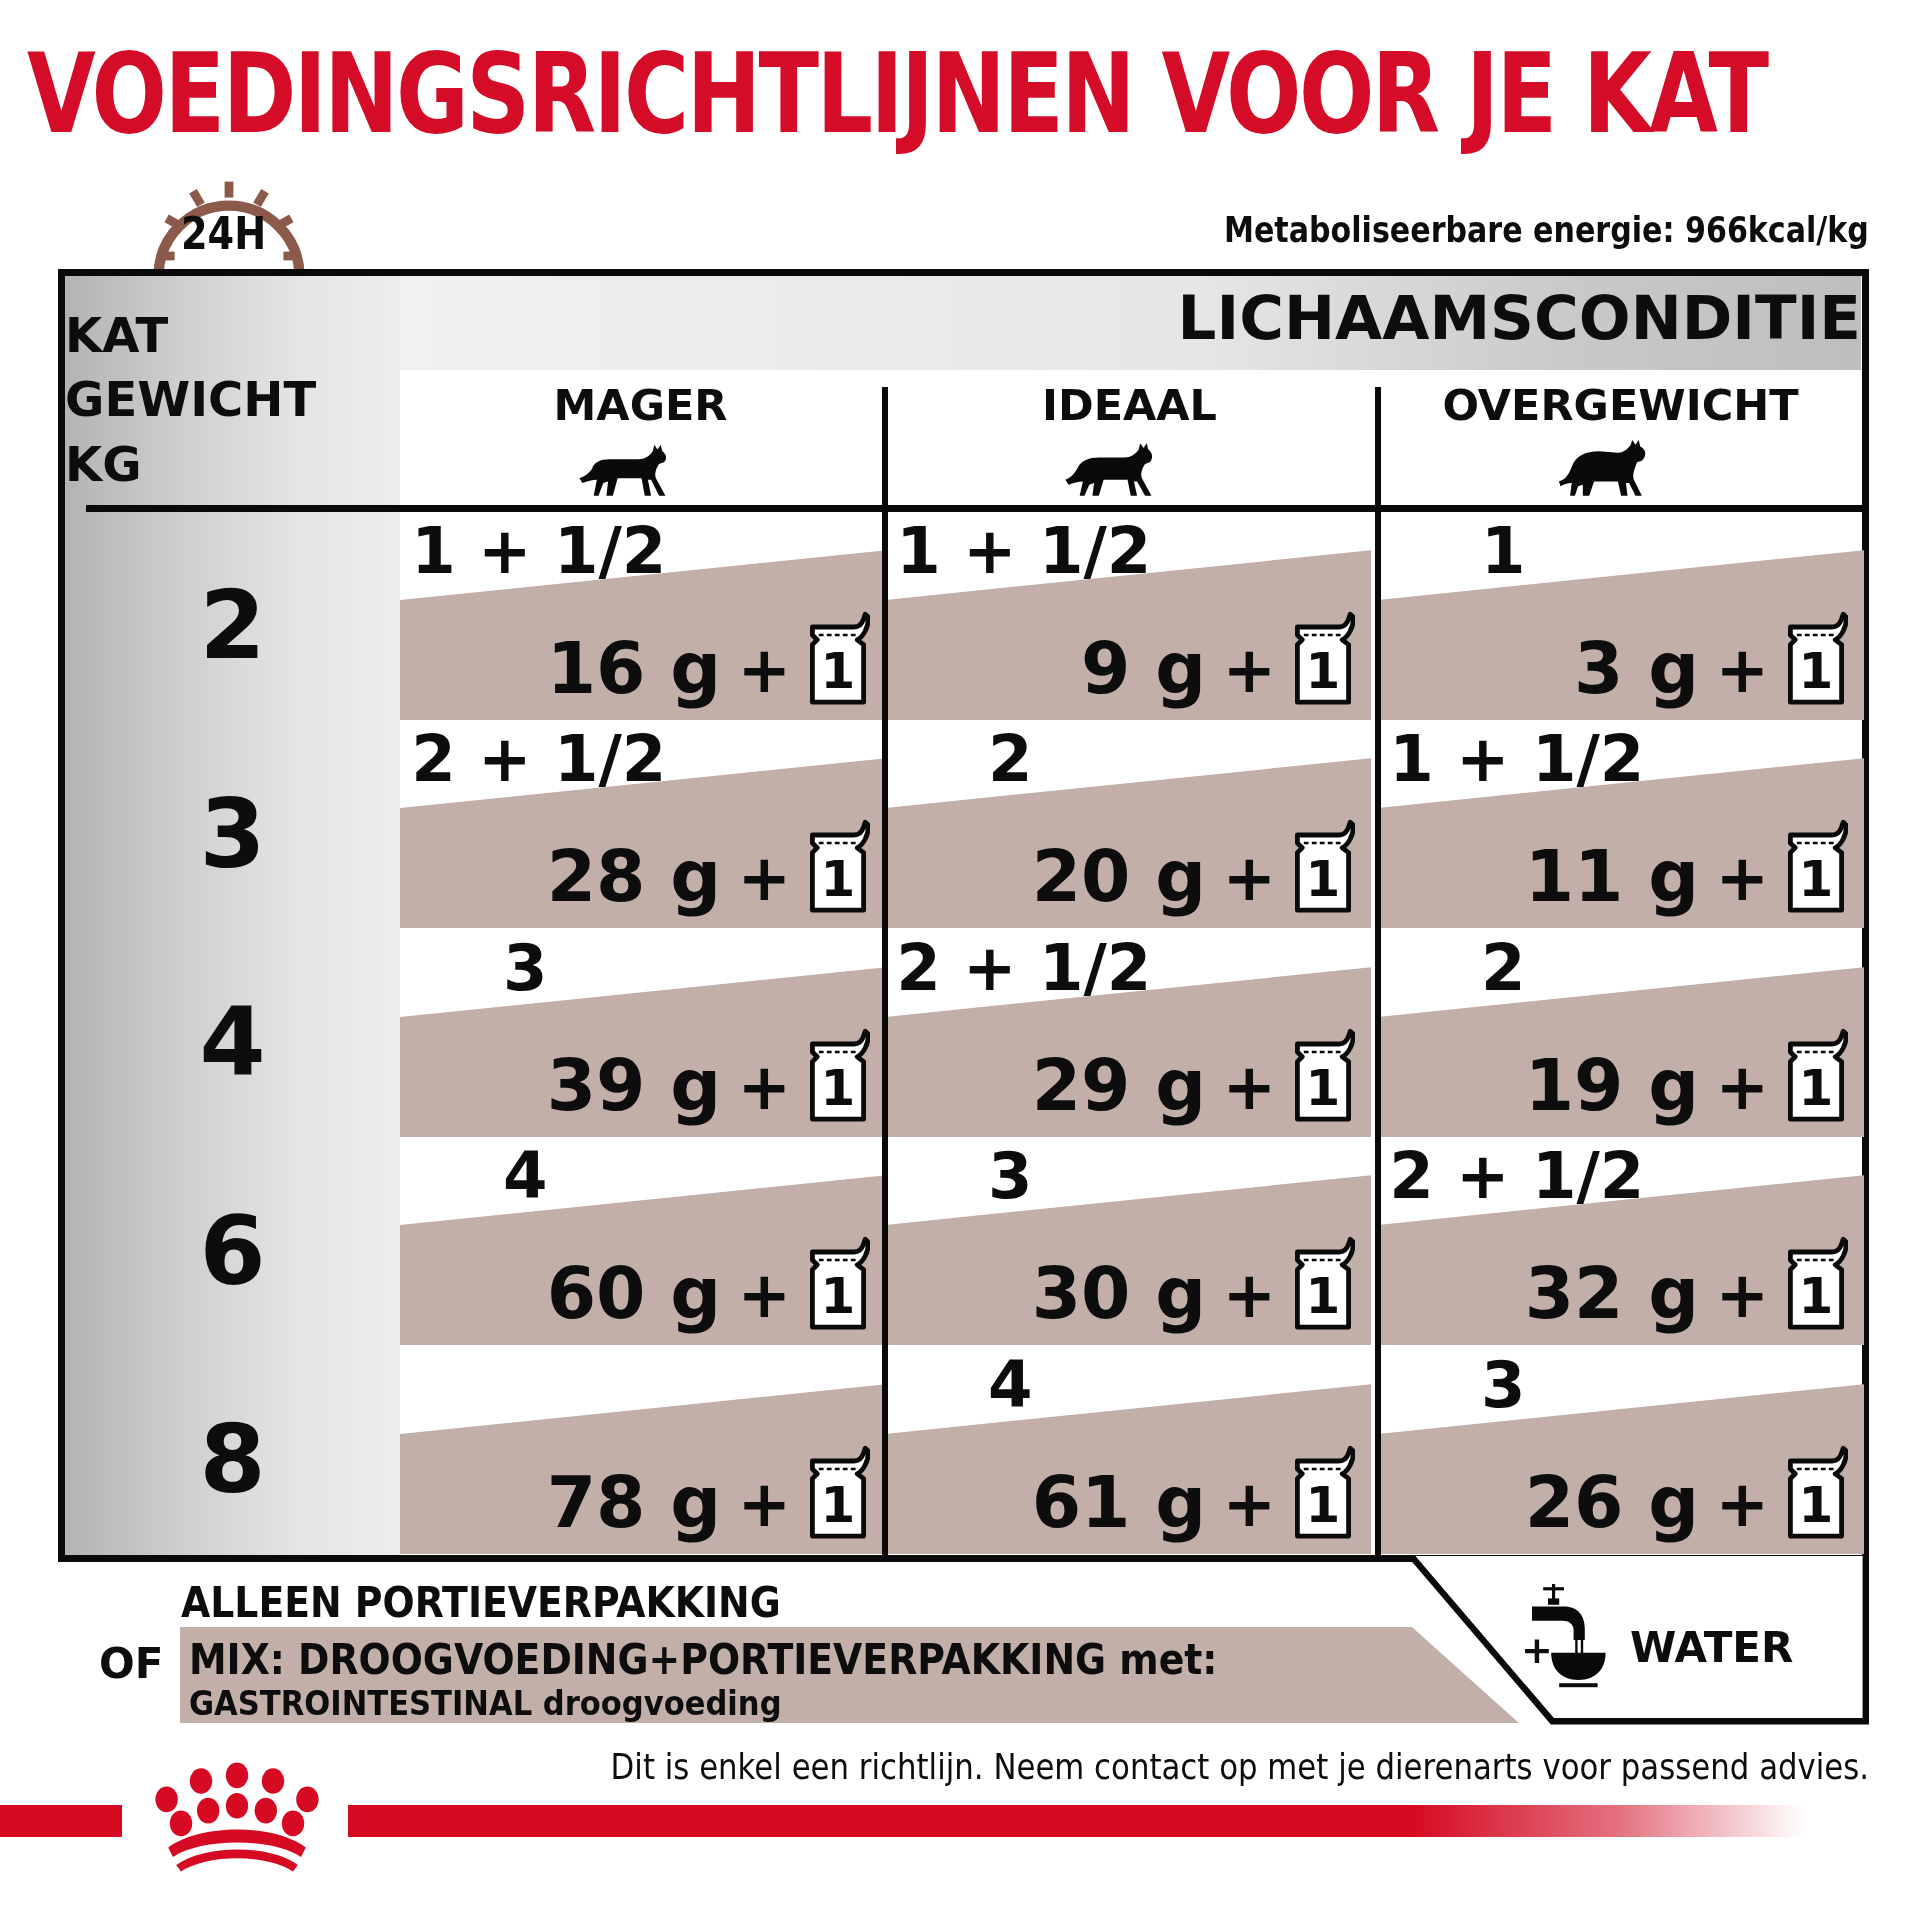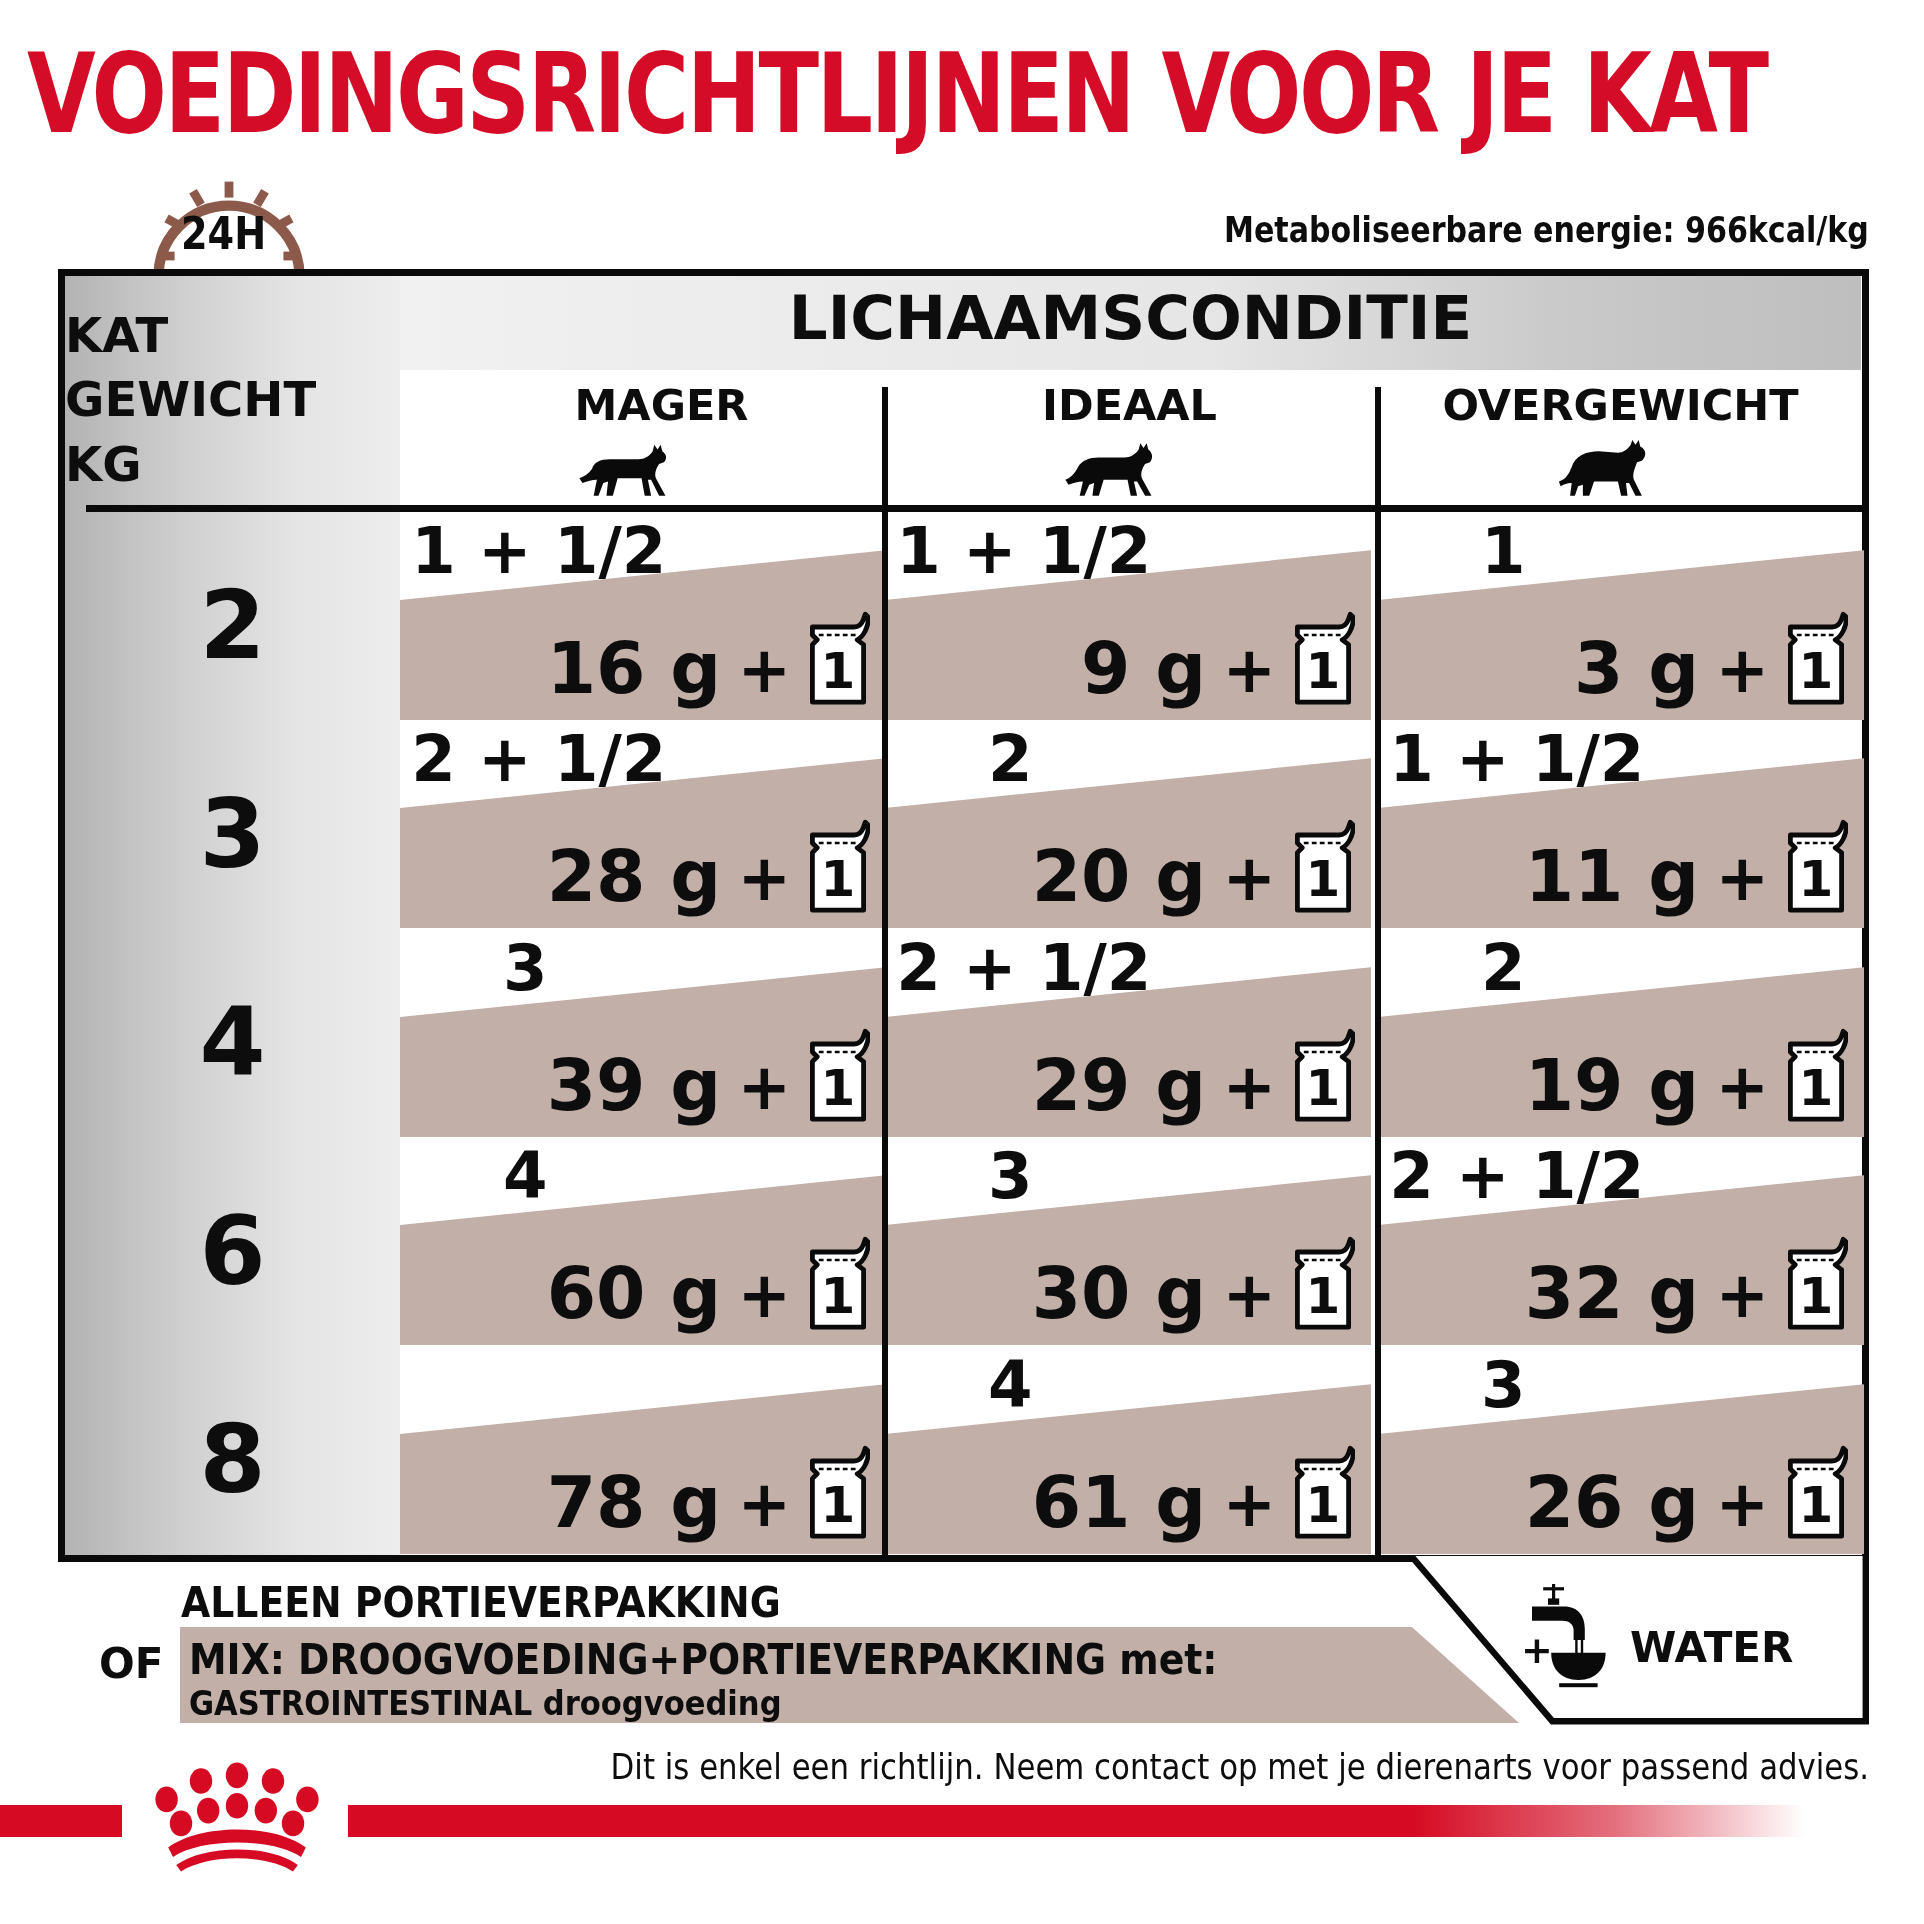--- a/index.html
+++ b/index.html
@@ -11,21 +11,21 @@
   #energy { right:56px; top:210px; font-size:35px; white-space:nowrap; font-weight:bold; transform:scaleX(0.86); transform-origin:right top; }
   #clock { left:149px; top:164px; width:160px; height:112px; }
   #clock-label { left:181px; top:207px; font-size:45px; font-weight:bold; transform:scaleX(0.85); transform-origin:left top; }
 
   
   #frame { left:58px; top:269px; width:1811px; height:1293px; border:7.2px solid #0a0a0a; box-sizing:border-box; background:#fff; }
   #leftcol { left:65px; top:276px; width:335px; height:1279px;
              background:linear-gradient(90deg,#b3b3b3 0%,#cfcfcf 35%,#e4e5e4 70%,#ecedec 100%); }
   #hdrband { left:400px; top:276px; width:1461px; height:94px;
              background:linear-gradient(90deg,#f1f1f1 0%,#e6e6e6 55%,#c9c9c9 80%,#bebebe 100%); }
-  #hdrtitle { left:400px; top:282px; width:1461px; text-align:center; font-size:61px; font-weight:bold; }
+  #hdrtitle { left:400px; top:282px; width:1461px; text-align:right; font-size:61px; font-weight:bold; }
   #hdrline { left:86px; top:505px; width:1776px; height:7.2px; background:#0a0a0a; }
   .vdiv { top:387px; width:6.4px; height:1168px; background:#0a0a0a; }
   .colhead { top:380px; width:481px; text-align:center; font-size:43px; font-weight:bold; }
   .cat { top:440px; width:96px; height:59px; }
   .kat-label { left:65px; width:335px; font-size:48px; font-weight:bold; line-height:1; }
 
   .row-weight { left:65px; width:335px; text-align:center; font-size:95px; font-weight:bold; line-height:1; }
   .cell { position:absolute; width:486px; height:207px; overflow:hidden; }
   .cell .band { position:absolute; left:0; top:0; width:100%; height:100%; background:#c2afa8;
                 clip-path:polygon(0 42%, 100% 18%, 100% 100%, 0 100%); }
@@ -74,21 +74,21 @@
 
 <div id="frame" class="abs"></div>
 <div id="leftcol" class="abs"></div>
 <div id="hdrband" class="abs"></div>
 <div id="hdrtitle" class="abs">LICHAAMSCONDITIE</div>
 
 <div class="abs kat-label" style="top:311px;">KAT</div>
 <div class="abs kat-label" style="top:375px;">GEWICHT</div>
 <div class="abs kat-label" style="top:440px;">KG</div>
 
-<div class="abs colhead" style="left:400px;padding-left:21px;">MAGER</div>
+<div class="abs colhead" style="left:400px;">MAGER</div>
 <div class="abs colhead" style="left:889px;">IDEAAL</div>
 <div class="abs colhead" style="left:1380px;">OVERGEWICHT</div>
 
 <svg class="abs cat" style="left:576px;" viewBox="0 0 120 74">
   <path d="M4 48 C10 46 16 42 20 36 C22 28 30 24 42 24 L78 24 C86 24 92 20 96 14 L98 6 L102 12 L106 6 L108 14 C114 18 114 24 110 28 L104 30 C100 36 98 42 100 48 L112 70 L104 70 L94 50 L90 50 L94 70 L86 70 L82 48 L52 48 L46 70 L38 70 L40 52 L34 54 L28 70 L22 70 L26 50 C20 50 14 52 8 54 Z" fill="#0a0a0a"></path>
 </svg>
 <svg class="abs cat" style="left:1062px;" viewBox="0 0 120 74">
   <path d="M4 50 C10 48 16 42 20 34 C24 26 34 22 46 22 L78 22 C86 22 92 18 96 12 L98 4 L102 10 L106 4 L108 12 C114 16 114 24 110 28 L104 30 C100 36 98 42 100 48 L112 70 L104 70 L94 52 L90 52 L94 70 L86 70 L82 50 L52 50 L46 70 L38 70 L40 54 L34 56 L28 70 L22 70 L26 52 C20 52 14 54 8 56 Z" fill="#0a0a0a"></path>
 </svg>
 <svg class="abs cat" style="left:1554px;" viewBox="0 0 120 74">

